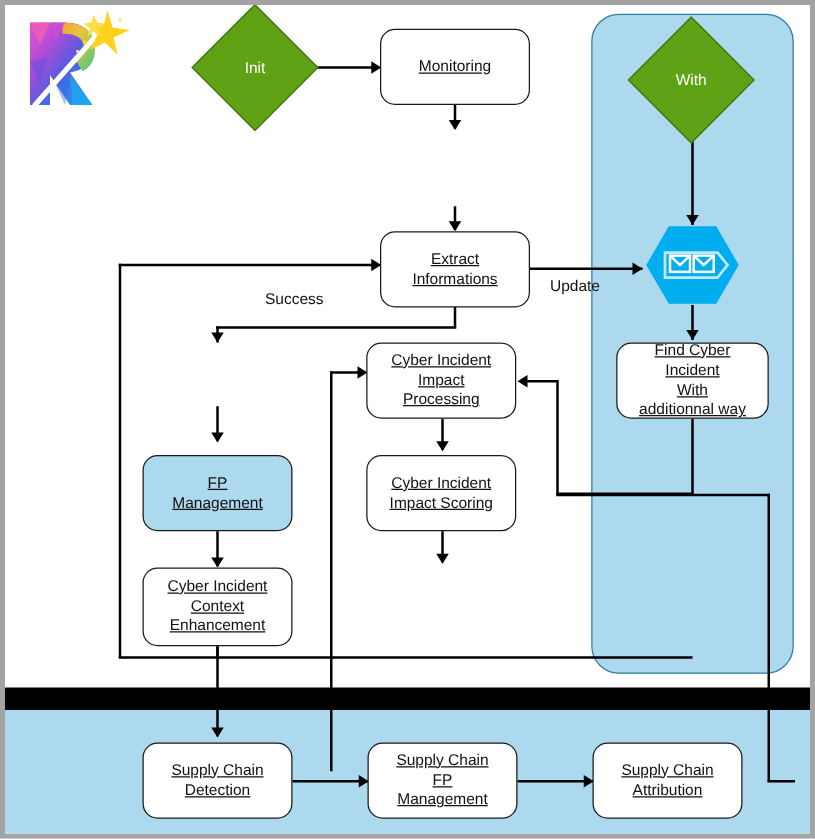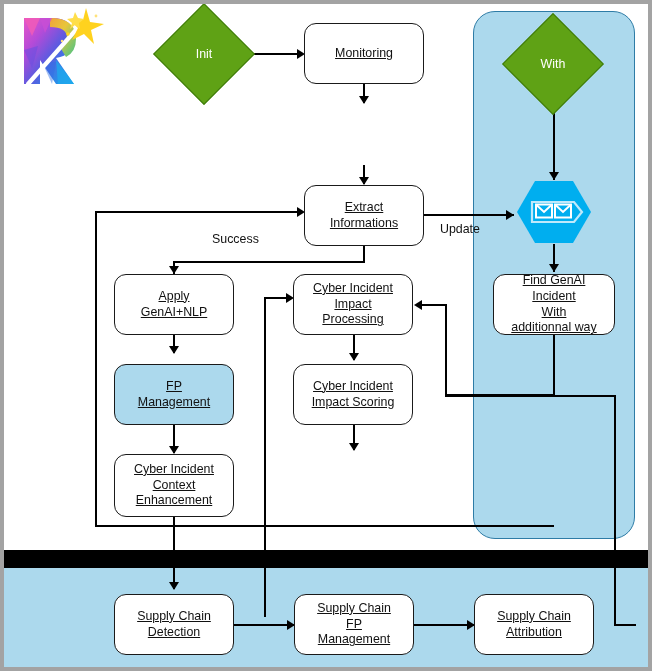--- a/index.html
+++ b/index.html
@@ -251,23 +251,20 @@
 
   <div class="node" style="left:300px; top:19px; width:120px; height:61px;">
     <span class="node-label">Monitoring</span>
   </div>
 
 
   <div class="node" style="left:300px; top:181px; width:120px; height:61px;align-items:center;">
     <span class="node-label">Extract Informations</span>
   </div>
 
-  <div class="node" style="left:110px; top:270px; width:120px; height:61px;">
-    <span class="node-label">Apply GenAI+NLP</span>
-  </div>
 
   <div class="node highlight" style="left:110px; top:360px; width:120px; height:61px;">
     <span class="node-label">FP Management</span>
   </div>
 
   <div class="node" style="left:110px; top:450px; width:120px; height:63px;">
     <span class="node-label">Cyber Incident
 Context
 Enhancement</span>
   </div>
@@ -277,21 +274,21 @@
 Impact Processing</span>
   </div>
 
   <div class="node" style="left:289px; top:360px; width:120px; height:61px;">
     <span class="node-label">Cyber Incident
 Impact Scoring</span>
   </div>
 
 
   <div class="node" style="left:489px; top:270px; width:122px; height:61px;">
-    <span class="node-label">Find GenAI Incident
+    <span class="node-label">Find Cyber Incident
 With additionnal way</span>
   </div>
 
   <div class="node" style="left:110px; top:590px; width:120px; height:61px;">
     <span class="node-label">Supply Chain
 Detection</span>
   </div>
 
   <div class="node" style="left:290px; top:590px; width:120px; height:61px;">
     <span class="node-label">Supply Chain

